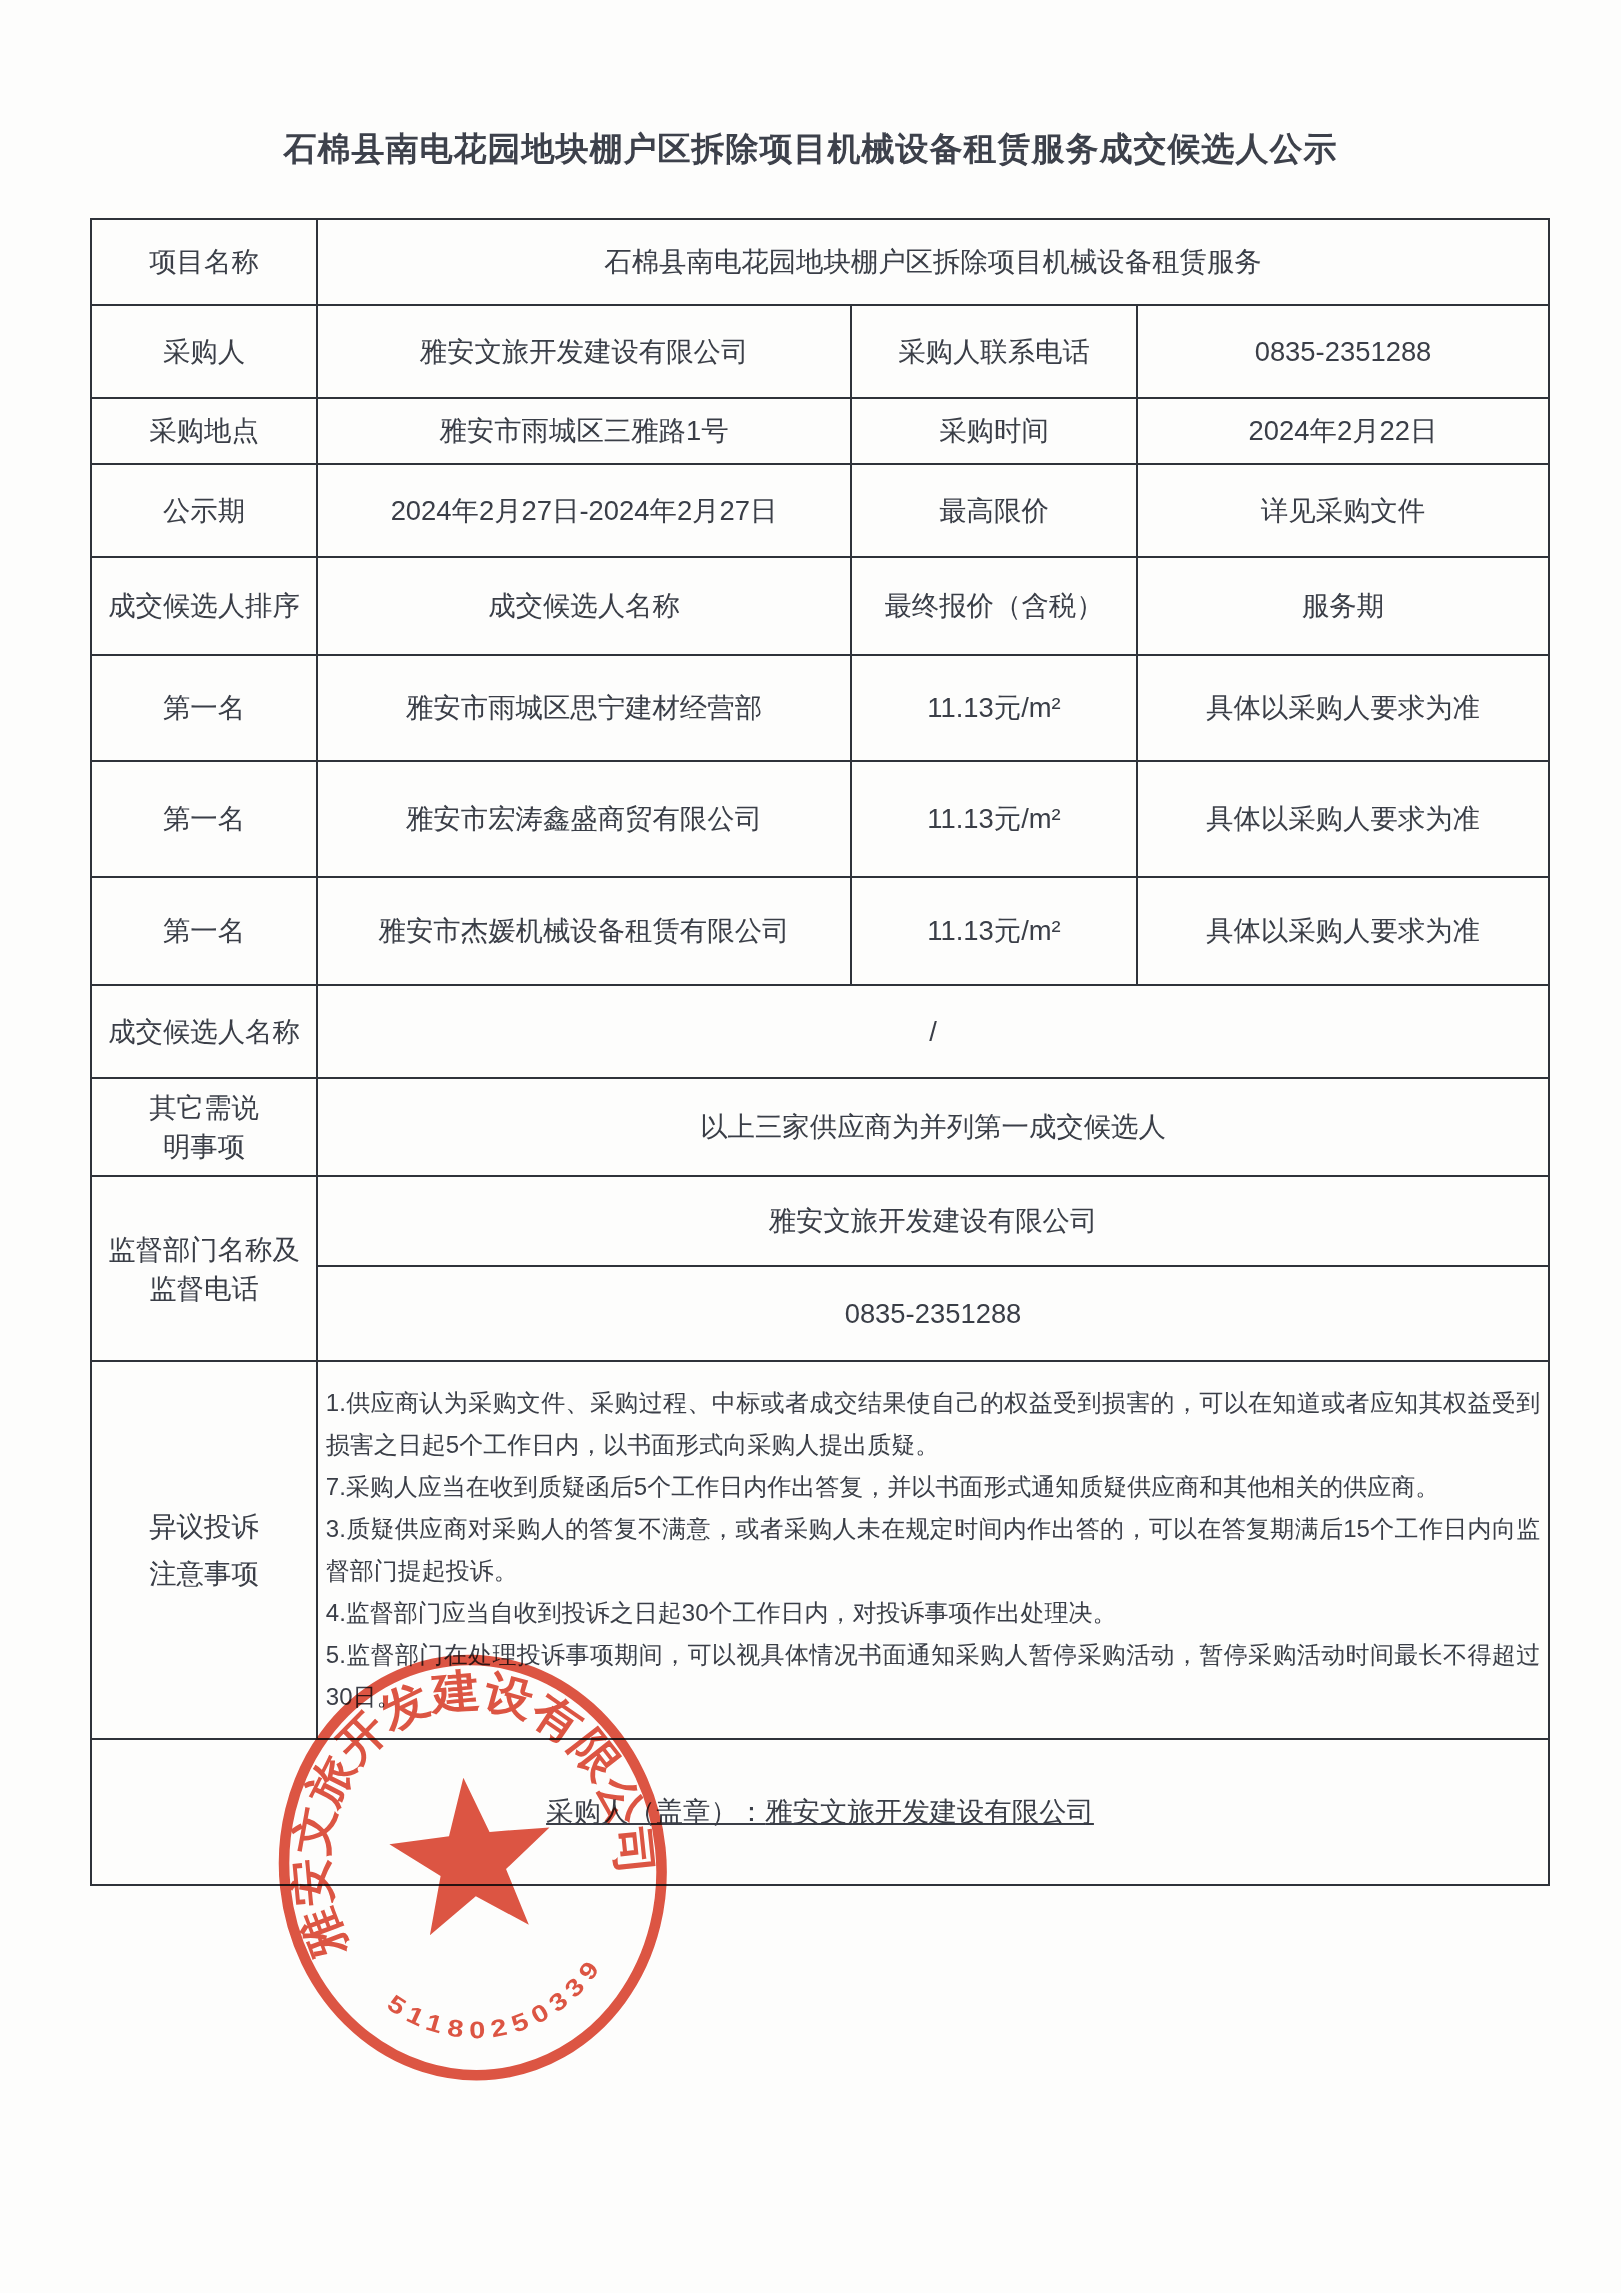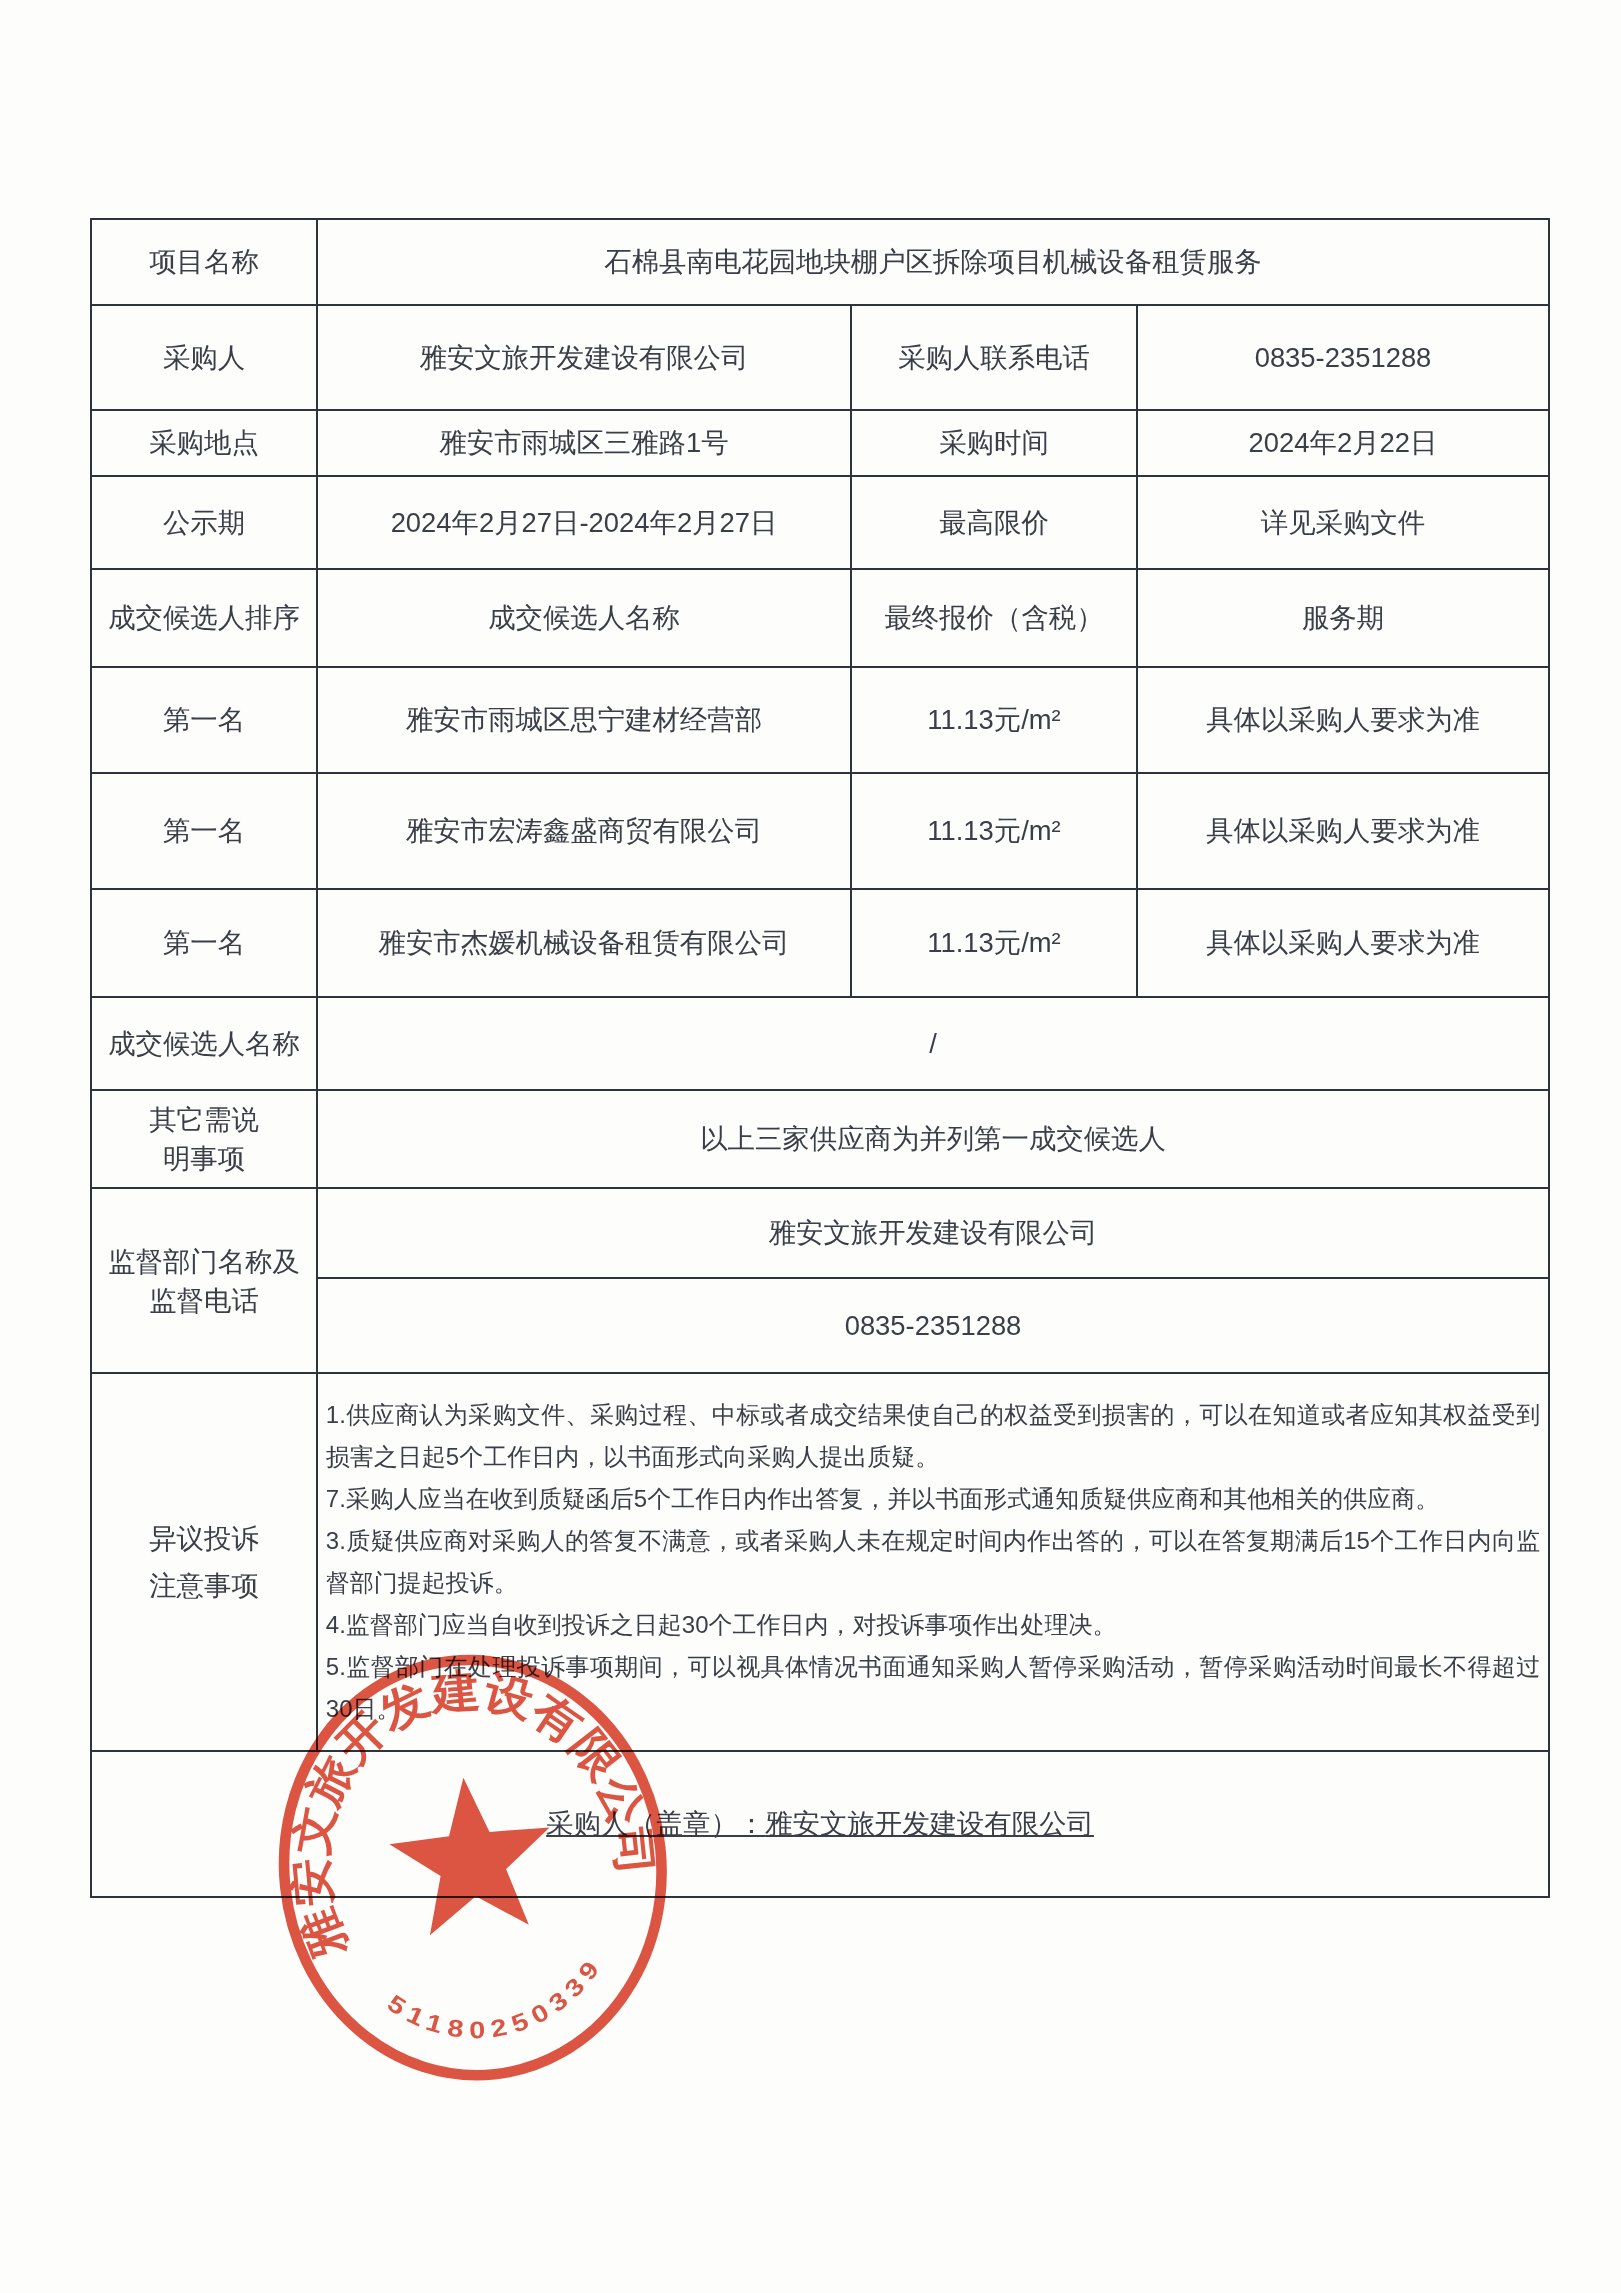--- a/index.html
+++ b/index.html
@@ -67,36 +67,37 @@
     opacity:0.92;
     mix-blend-mode:multiply;
     pointer-events:none;
   }
 </style>
 </head>
 <body>
 
 <div class="page">
 
+  <div class="doc-title">石棉县南电花园地块棚户区拆除项目机械设备租赁服务成交候选人公示</div>
 
   <table class="announce">
     <colgroup>
       <col style="width:226px">
         <col style="width:534px">
         <col style="width:286px">
         <col style="width:412px">
     </colgroup>
 
     <tbody>
         <tr style="height:86px">
       <td>项目名称</td>
       <td colspan="3" class="left">石棉县南电花园地块棚户区拆除项目机械设备租赁服务</td>
     </tr>
 
-    <tr style="height:105px">
+    <tr style="height:93px">
       <td>采购人</td>
       <td>雅安文旅开发建设有限公司</td>
       <td>采购人联系电话</td>
       <td>0835-2351288</td>
     </tr>
 
     <tr style="height:66px">
       <td>采购地点</td>
       <td>雅安市雨城区三雅路1号</td>
       <td>采购时间</td>

